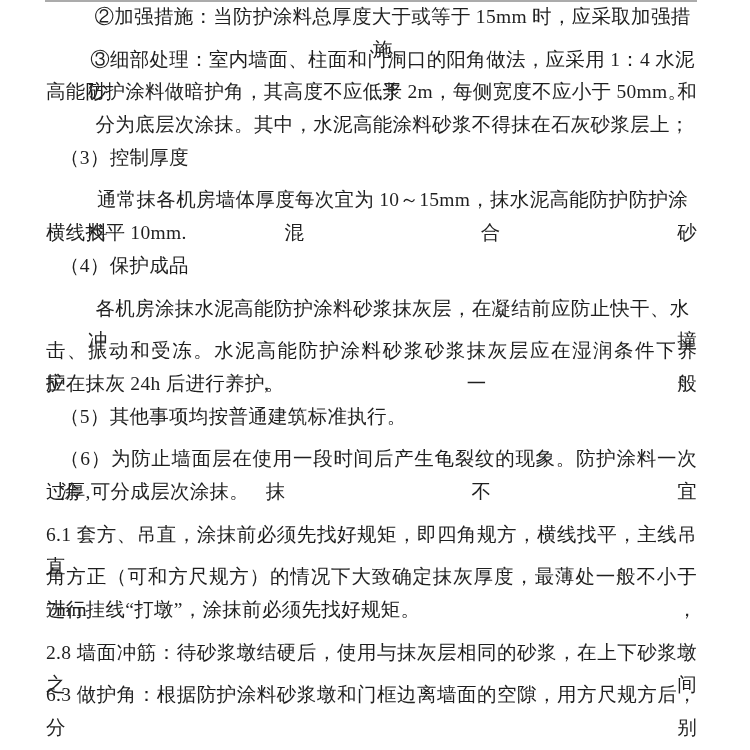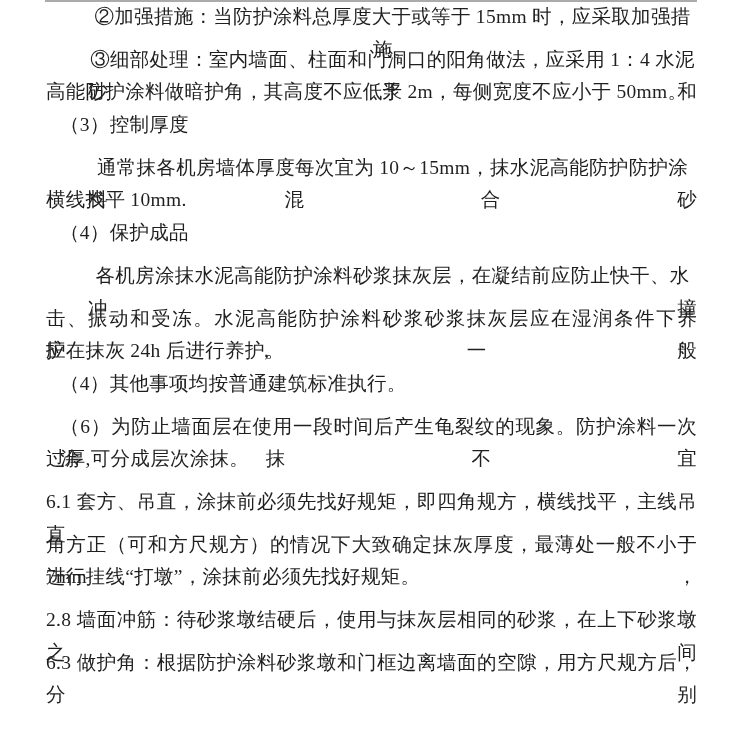--- a/index.html
+++ b/index.html
@@ -50,28 +50,29 @@
 </style>
 </head>
 <body>
 
 <div class="page">
   <div class="top-artifact"></div>
   <div class="doc" id="doc-body">
       <div class="line indent-p">②加强措施：当防护涂料总厚度大于或等于 15mm 时，应采取加强措施。</div>
       <div class="line indent-p fill">③细部处理：室内墙面、柱面和门洞口的阳角做法，应采用 1：4 水泥砂浆和</div>
       <div class="line">高能防护涂料做暗护角，其高度不应低于 2m，每侧宽度不应小于 50mm。</div>
+      <div class="line indent-p">分为底层次涂抹。其中，水泥高能涂料砂浆不得抹在石灰砂浆层上；</div>
       <div class="line indent-list">（3）控制厚度</div>
       <div class="line indent-p fill">通常抹各机房墙体厚度每次宜为 10～15mm，抹水泥高能防护防护涂料混合砂</div>
       <div class="line">横线找平 10mm.</div>
       <div class="line indent-list">（4）保护成品</div>
       <div class="line indent-p fill">各机房涂抹水泥高能防护涂料砂浆抹灰层，在凝结前应防止快干、水冲、撞</div>
       <div class="line fill">击、振动和受冻。水泥高能防护涂料砂浆砂浆抹灰层应在湿润条件下养护，一般</div>
       <div class="line">应在抹灰 24h 后进行养护。</div>
-      <div class="line indent-list">（4）其他事项均按普通建筑标准执行。</div>
+      <div class="line indent-list">（5）其他事项均按普通建筑标准执行。</div>
       <div class="line indent-list fill">（6）为防止墙面层在使用一段时间后产生龟裂纹的现象。防护涂料一次涂抹不宜</div>
       <div class="line">过厚,可分成层次涂抹。</div>
       <div class="line fill">6.1 套方、吊直，涂抹前必须先找好规矩，即四角规方，横线找平，主线吊直，</div>
       <div class="line fill">角方正（可和方尺规方）的情况下大致确定抹灰厚度，最薄处一般不小于 7mm ，</div>
       <div class="line">进行挂线“打墩”，涂抹前必须先找好规矩。</div>
       <div class="line fill">2.8 墙面冲筋：待砂浆墩结硬后，使用与抹灰层相同的砂浆，在上下砂浆墩之间</div>
       <div class="line fill">6.3 做护角：根据防护涂料砂浆墩和门框边离墙面的空隙，用方尺规方后，分别</div>
     </div>
 </div>
 

